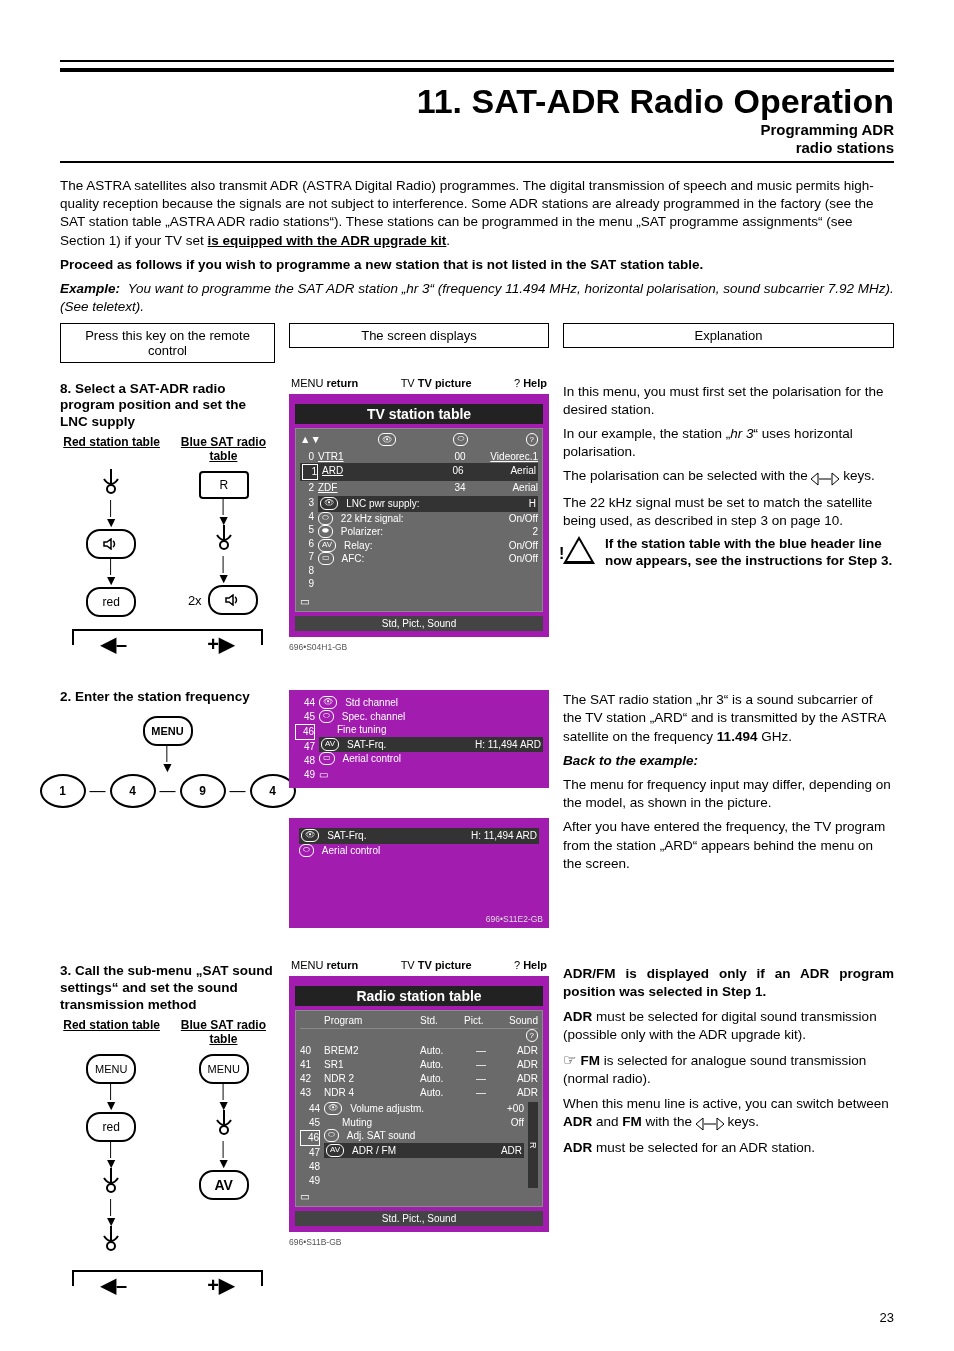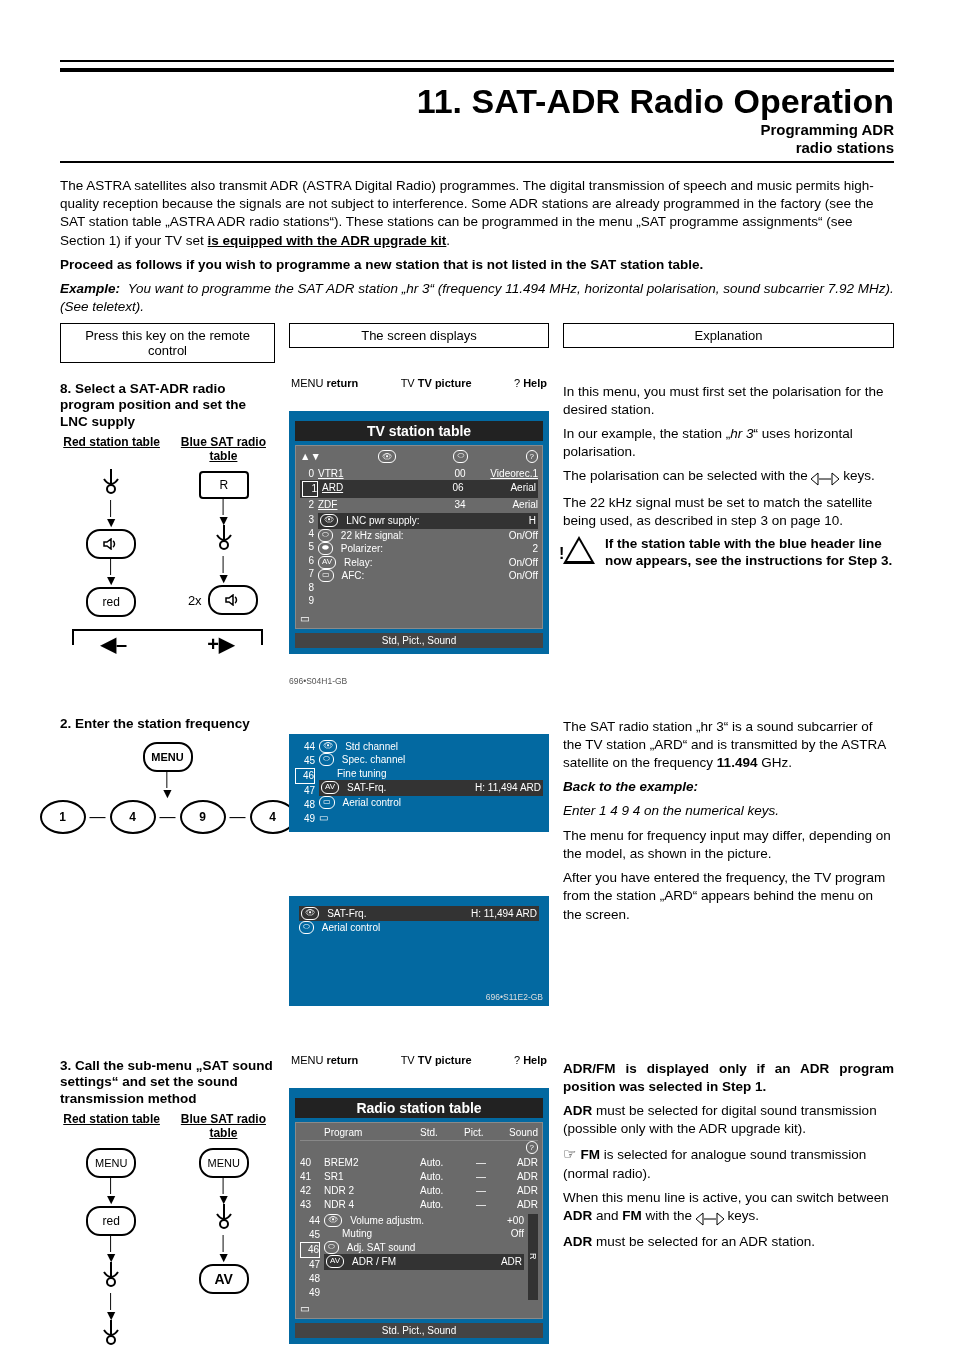--- a/index.html
+++ b/index.html
@@ -18,21 +18,21 @@
   .col-mid { width: 260px; }
   .col-right { flex: 1; }
   .box { border: 1px solid #000; padding: 4px 6px; text-align: center; font-size: 13px; margin-bottom: 8px; }
   .bold-tight { font-weight: bold; font-size: 13.5px; line-height: 1.25; margin: 4px 0; }
   .two-labels { display: flex; justify-content: space-between; font-size: 12px; margin-top: 2px; }
   .two-labels span { width: 48%; text-align: center; }
   .key { display: inline-flex; border: 2px solid #000; border-radius: 14px; min-width: 34px; height: 26px; align-items: center; justify-content: center; margin: 2px; font-size: 12px; padding: 0 6px; }
   .key-circ { border-radius: 50%; width: 30px; height: 30px; min-width: 30px; }
   .pm-row { display: flex; align-items: center; justify-content: center; gap: 80px; font-size: 20px; font-weight: bold; position: relative; height: 30px; }
   .pm-row .bracket { position: absolute; left: 12px; right: 12px; top: 0; height: 14px; border-left: 2px solid #000; border-right: 2px solid #000; border-top: 2px solid #000; }
-  .screen { background: #0369a1; color: #fff; font-size: 10.5px; padding: 6px; margin: 22px 0; position: relative; }
+  .screen { background: #a21caf; color: #fff; font-size: 10.5px; padding: 6px; margin: 5px 0; position: relative; }
   .screen .hbar { display: flex; justify-content: space-between; font-size: 10.5px; }
   .screen-title { background: #222; color: #fff; text-align: center; font-weight: bold; font-size: 14px; padding: 2px 4px; margin: 4px 0; }
   .screen-inner { background: #6a6a6a; padding: 4px; border: 1px solid #8a8a8a; }
   .screen-row { display: flex; gap: 4px; font-size: 10px; line-height: 1.35; }
   .screen-num { width: 14px; text-align: right; }
   .screen-name { flex: 1; }
   .screen-sml { font-size: 8.5px; color: #ddd; margin-top: 2px; }
   .foot-band { background: #444; text-align: center; font-size: 10px; padding: 2px; margin-top: 4px; }
   .warn-tri { display: inline-block; width: 0; height: 0; border-left: 16px solid transparent; border-right: 16px solid transparent; border-bottom: 28px solid #000; position: relative; vertical-align: top; margin-right: 6px; }
   .warn-tri::after { content: ''; position: absolute; top: 4px; left: -12px; width: 0; height: 0; border-left: 12px solid transparent; border-right: 12px solid transparent; border-bottom: 21px solid #fff; }
@@ -328,21 +328,20 @@
           </div>
       <div style="position:absolute; bottom:4px; right:6px; font-size:8.5px; color:#ddd;">696•S11E2-GB</div>
     </div>
   </div>
 
   <div class="col-right">
     <p>
       <span>The SAT radio station „hr 3“ is a sound subcarrier of the TV station „ARD“ and is transmitted by the ASTRA satellite on the frequency </span><span class="bold">11.494</span><span> GHz.</span>
     </p>
     <p class="bold ital">Back to the example:</p>
-    <p class="ital">Enter 1 4 9 4 on the numerical keys.</p>
     <p>The menu for frequency input may differ, depending on the model, as shown in the picture.</p>
     <p>After you have entered the frequency, the TV program from the station „ARD“ appears behind the menu on the screen.</p>
   </div>
 </div>
 
 <div class="spacer-v"></div>
 
 <div class="cols">
   <div class="col-left">
     <div class="bold-tight">3. Call the sub-menu „SAT sound settings“ and set the sound transmission method</div>

